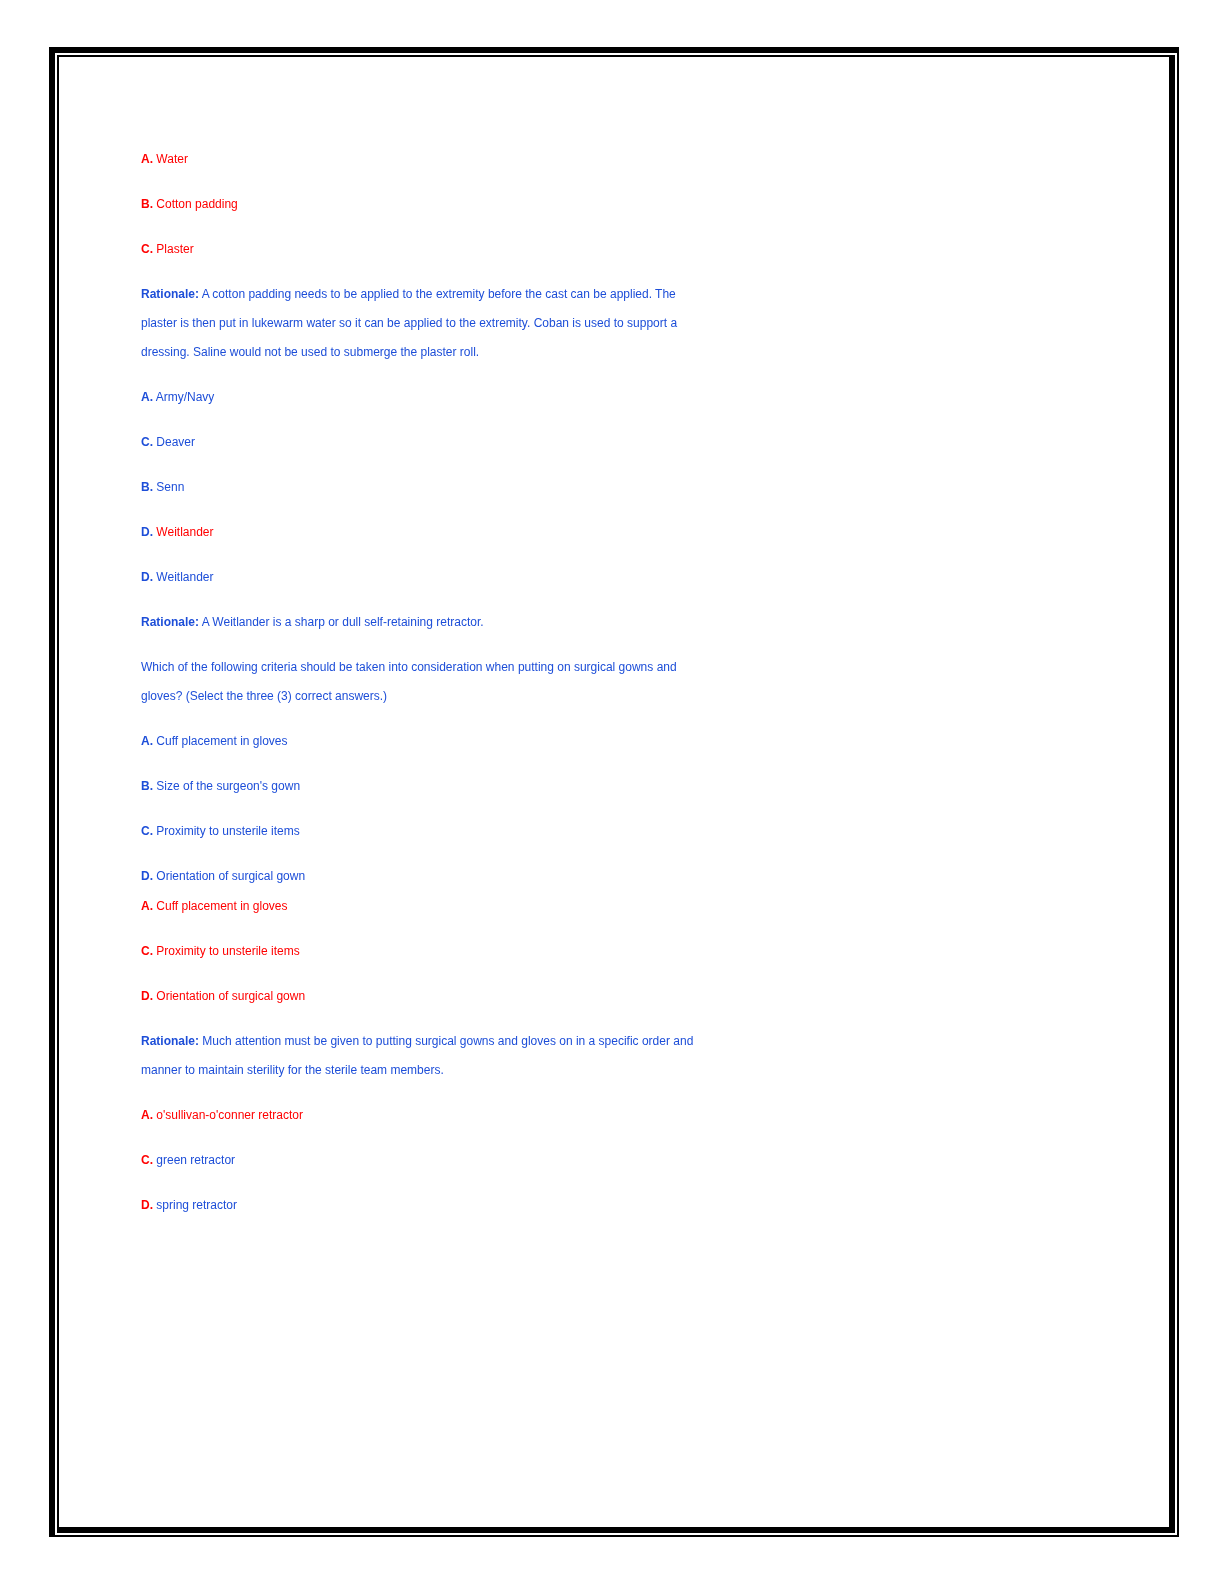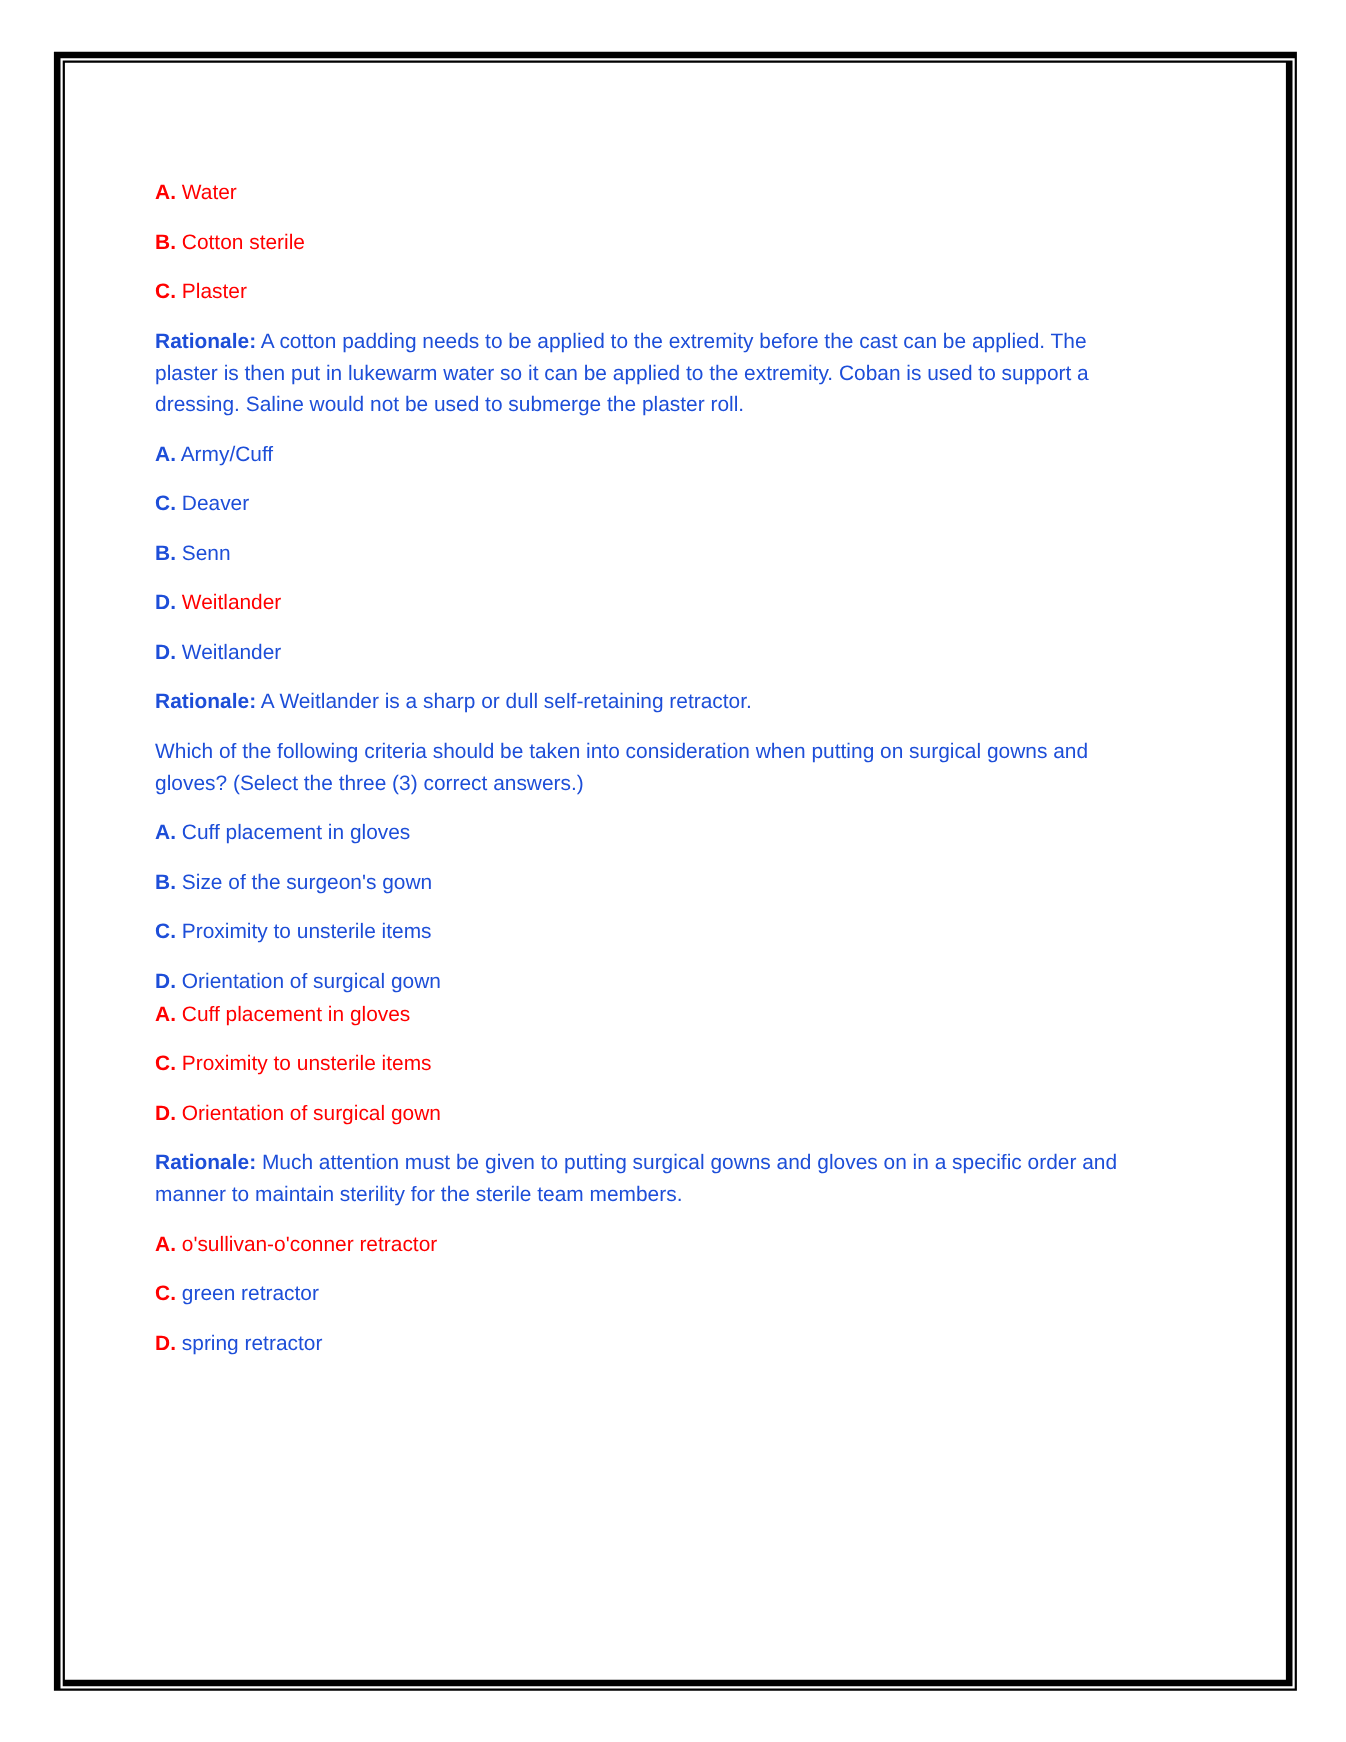--- a/index.html
+++ b/index.html
@@ -29,47 +29,46 @@
     border-style: solid;
     border-color: #000;
     
     border-width: 2px 6px 6px 2px;
   }
   .content {
     position: absolute;
     left: 141px;
     top: 145px;
     width: 940px;
-    font-size: 19px;
+    font-size: 12px;
     line-height: 29px;
     color: #000;
-    margin-top: 16px;
   }
   .para { margin: 0 0 16px 0; }
   .para.tight { margin-bottom: 1px; }
   .bold { font-weight: bold; }
   .red { color: #ff0000; }
   .black { color: #1d4ed8; }
   .pre { white-space: pre-line; }
 </style>
 </head>
 <body>
 
 <div class="frame-outer">
   <div class="frame-inner"></div>
 </div>
 
 <div class="content">
     <p class="para option"><span class="bold red">A.</span> <span class="red">Water</span></p>
-    <p class="para option"><span class="bold red">B.</span> <span class="red">Cotton sterile</span></p>
+    <p class="para option"><span class="bold red">B.</span> <span class="red">Cotton padding</span></p>
     <p class="para option"><span class="bold red">C.</span> <span class="red">Plaster</span></p>
     <p class="para rationale"><span class="bold black">Rationale:</span> <span class="black pre">A cotton padding needs to be applied to the extremity before the cast can be applied. The
 plaster is then put in lukewarm water so it can be applied to the extremity. Coban is used to support a
 dressing. Saline would not be used to submerge the plaster roll.</span></p>
-    <p class="para option"><span class="bold black">A.</span> <span class="black">Army/Cuff</span></p>
+    <p class="para option"><span class="bold black">A.</span> <span class="black">Army/Navy</span></p>
     <p class="para option"><span class="bold black">C.</span> <span class="black">Deaver</span></p>
     <p class="para option"><span class="bold black">B.</span> <span class="black">Senn</span></p>
     <p class="para option"><span class="bold black">D.</span> <span class="red">Weitlander</span></p>
     <p class="para option"><span class="bold black">D.</span> <span class="black">Weitlander</span></p>
     <p class="para rationale"><span class="bold black">Rationale:</span> <span class="black pre">A Weitlander is a sharp or dull self-retaining retractor.</span></p>
     <p class="para question"><span class="black pre">Which of the following criteria should be taken into consideration when putting on surgical gowns and
 gloves? (Select the three (3) correct answers.)</span></p>
     <p class="para option"><span class="bold black">A.</span> <span class="black">Cuff placement in gloves</span></p>
     <p class="para option"><span class="bold black">B.</span> <span class="black">Size of the surgeon's gown</span></p>
     <p class="para option"><span class="bold black">C.</span> <span class="black">Proximity to unsterile items</span></p>

